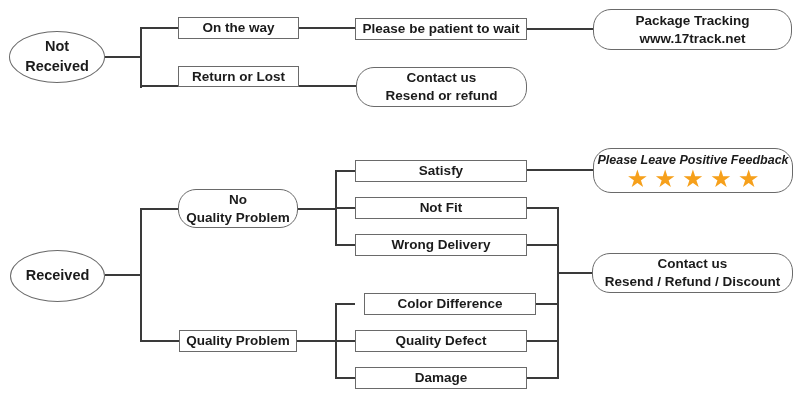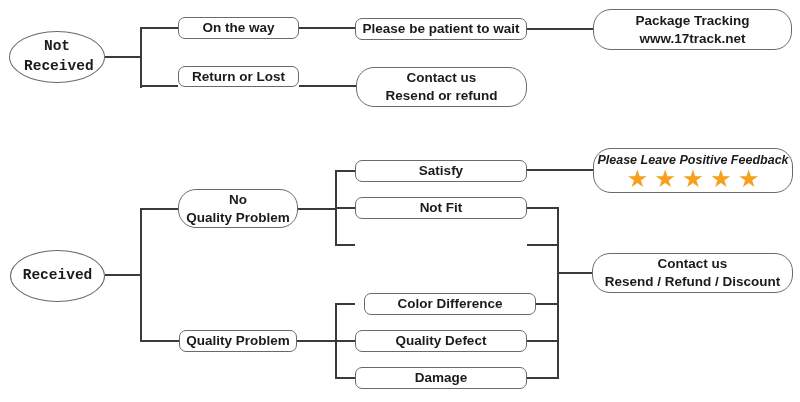--- a/index.html
+++ b/index.html
@@ -14,25 +14,25 @@
     position:relative;width:800px;height:402px;background:var(--bg);
     font-family:"Liberation Sans",sans-serif;color:var(--text-color);
     overflow:hidden;
   }
   .line{position:absolute;background:var(--line-color);}
   .line.h{height:2px;}
   .line.v{width:2px;}
   .node{
     position:absolute;box-sizing:border-box;display:flex;flex-direction:column;
     align-items:center;justify-content:center;background:#fff;
-    border:1.5px solid var(--border-color);border-radius:7px;
+    border:1.5px solid var(--border-color);border-radius:0;
     text-align:center;font-weight:600;font-size:13.5px;line-height:1.3;
     white-space:nowrap;z-index:2;
   }
-  .node.ellipse{border-radius:50%;font-size:14.5px;line-height:1.35;font-family:Liberation Mono, monospace;}
+  .node.ellipse{border-radius:50%;font-size:14.5px;line-height:1.35;}
   .node.big{border-radius:18px;}
   .wrap-narrow{white-space:normal;width:66px;}
   .fb-title{font-size:12.5px;font-weight:600;font-style:italic;}
   .star-row{display:flex;gap:9px;justify-content:center;margin-top:1px;}
   .star{color:var(--star-color);font-size:21px;line-height:20px;}
 </style>
 </head>
 <body>
 
 <div class="canvas">
@@ -111,20 +111,23 @@
   </div>
 
   <div class="node" style="left:355px;top:160px;width:172px;height:22px">
     <span>Satisfy</span>
   </div>
 
   <div class="node" style="left:355px;top:197px;width:172px;height:22px">
     <span>Not Fit</span>
   </div>
 
+  <div class="node" style="left:355px;top:234px;width:172px;height:22px">
+    <span>Wrong Delivery</span>
+  </div>
 
   <div class="node" style="left:364px;top:293px;width:172px;height:22px">
     <span>Color Difference</span>
   </div>
 
   <div class="node" style="left:355px;top:330px;width:172px;height:22px">
     <span>Quality Defect</span>
   </div>
 
   <div class="node" style="left:355px;top:367px;width:172px;height:22px">

